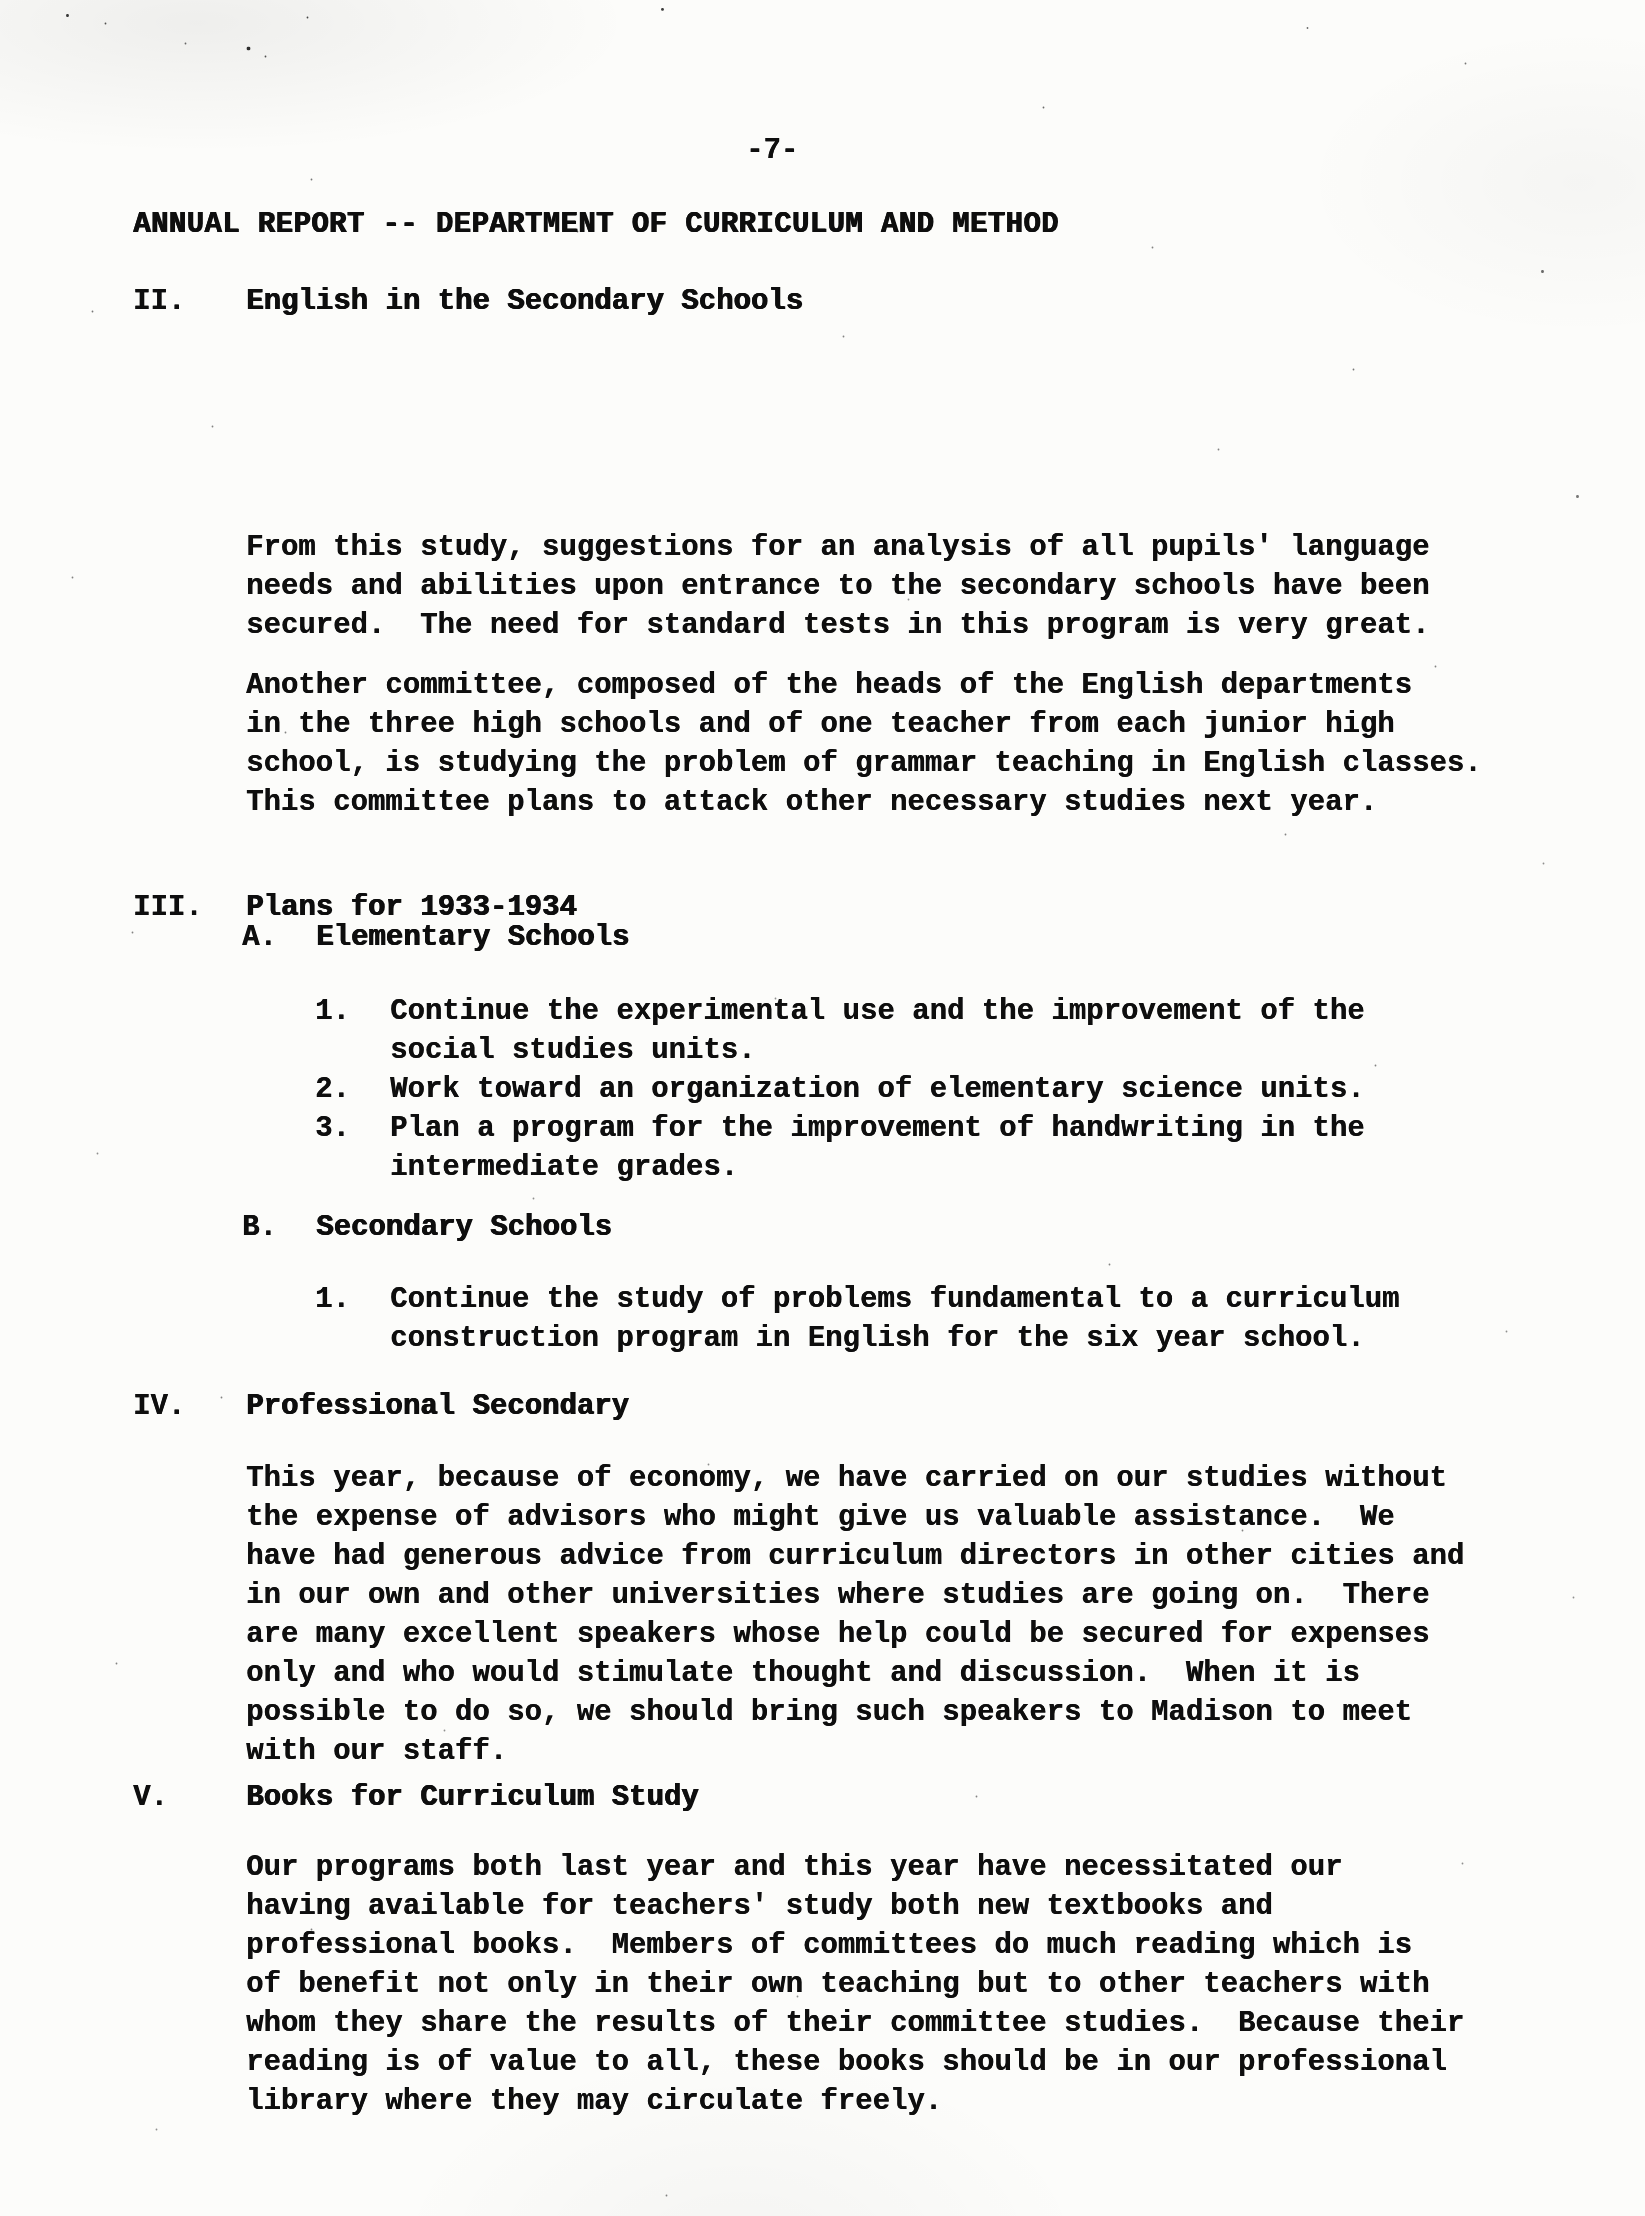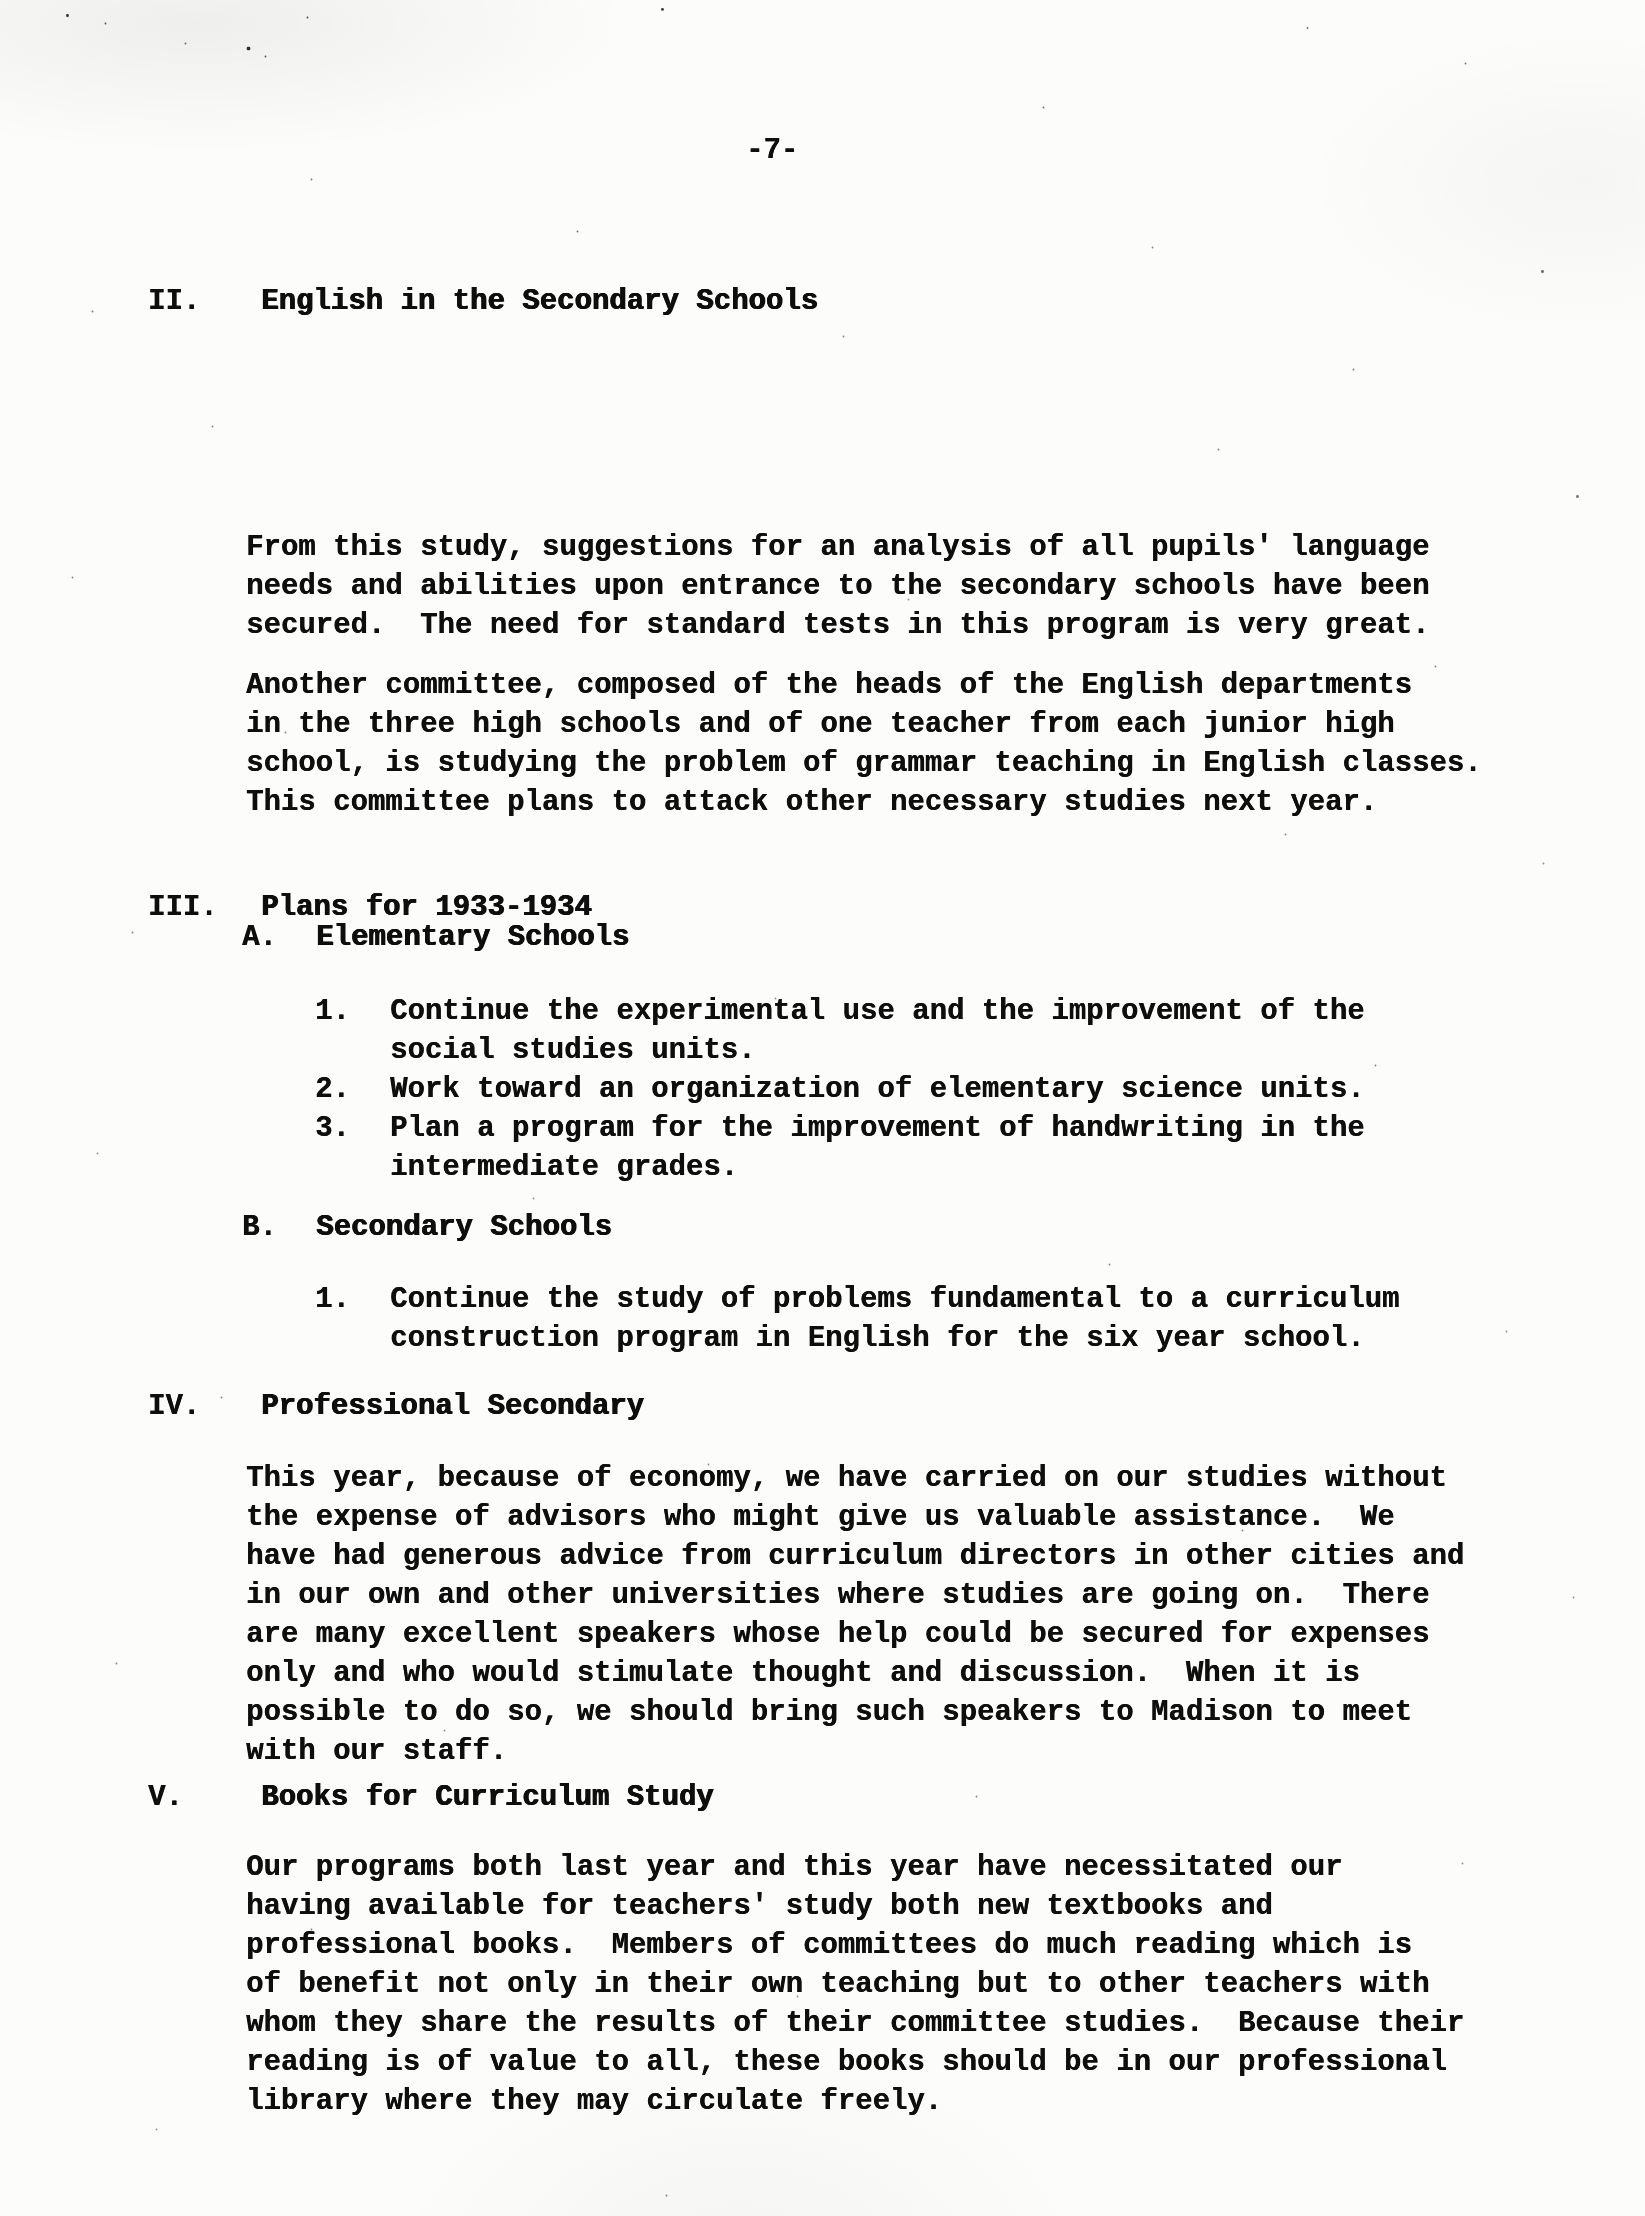--- a/index.html
+++ b/index.html
@@ -23,21 +23,21 @@
   }
 
   .ink  { text-shadow: 0.4px 0 0 currentColor; }
   .inkx { text-shadow: 0.9px 0 0 currentColor, 0 0.4px 0 currentColor; }
 
   .page-number { position: absolute; top: 131px; left: 746px; }
 
   .title { position: absolute; top: 205px; left: 133px; letter-spacing: 0.4px; }
 
   .sec-row { position: absolute; left: 133px; display: flex; }
-  .roman   { width: 113px; flex: 0 0 auto; margin-left: 15px; }
+  .roman   { width: 113px; flex: 0 0 auto; }
 
   .sub-row { position: absolute; left: 242px; display: flex; }
   .letter  { width: 74px; flex: 0 0 auto; }
 
   .para {
     position: absolute;
     left: 246px;
     width: 1294px;
     white-space: pre-wrap;
   }
@@ -104,20 +104,21 @@
 </style>
 </head>
 <body>
 
 <div class="page">
 
   <div class="noise"></div>
 
   <div class="page-number ink">-7-</div>
 
+  <div class="title inkx">ANNUAL REPORT -- DEPARTMENT OF CURRICULUM AND METHOD</div>
 
   <div class="sec-row" style="top:282px">
     <span class="roman ink">II.</span>
     <span class="inkx">English in the Secondary Schools</span>
   </div>
   <div class="para ink" style="top:666px">Another committee, composed of the heads of the English departments
 in the three high schools and of one teacher from each junior high
 school, is studying the problem of grammar teaching in English classes.
 This committee plans to attack other necessary studies next year.</div>
   <div class="para ink" style="top:528px">From this study, suggestions for an analysis of all pupils' language

